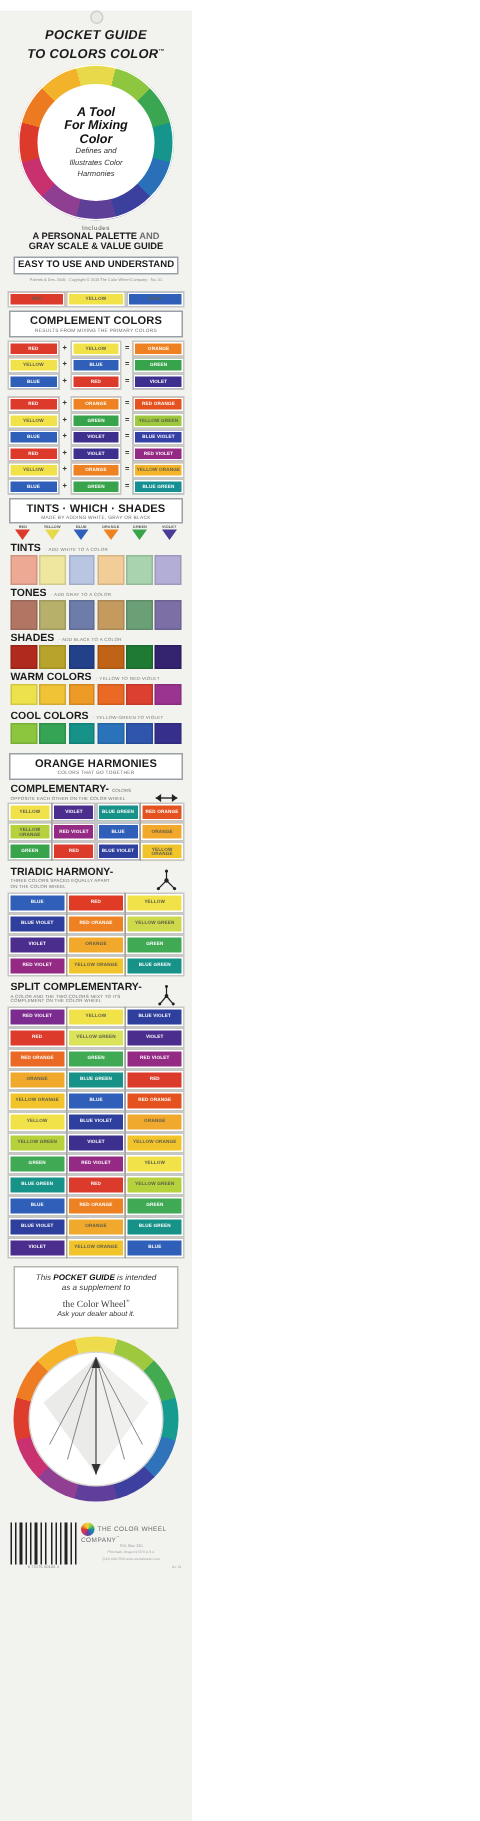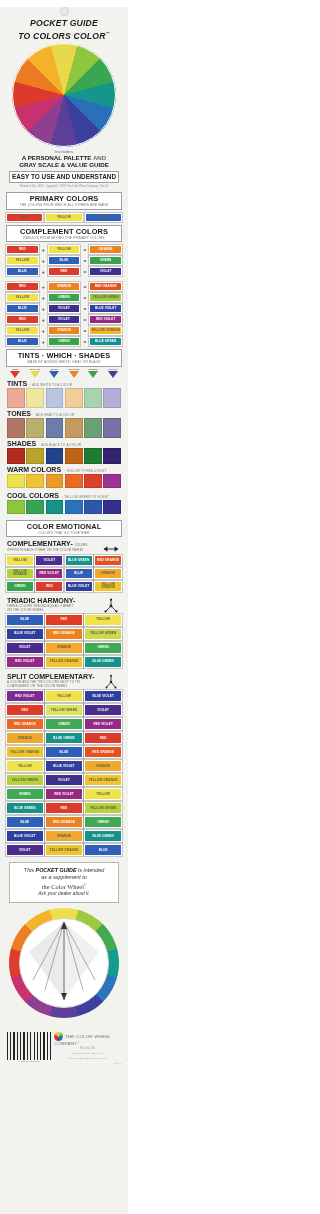--- a/index.html
+++ b/index.html
@@ -173,35 +173,39 @@
   <div class="title">
     <div>POCKET GUIDE</div>
     <div>
       <span>TO COLORS COLOR</span><sup>™</sup>
     </div>
   </div>
 
   <div class="wheel-wrap">
     <div class="wheel"></div>
     <div class="wheel-ring"></div>
+    <div class="wheel-hub">
+      <div class="hub-title">A Tool</div>
+      <div class="hub-title">For Mixing</div>
+      <div class="hub-title">Color</div>
+      <div class="hub-sub">Defines and</div>
+      <div class="hub-sub">Illustrates Color</div>
+      <div class="hub-sub">Harmonies</div>
+    </div>
   </div>
 
   <div class="includes">Includes</div>
   <div class="incl-line">
     <span>A PERSONAL PALETTE</span>
     <span class="grey">AND</span>
   </div>
   <div class="incl-line">GRAY SCALE &amp; VALUE GUIDE</div>
   <div class="easy-bar">EASY TO USE AND UNDERSTAND</div>
   <div class="legal">Patents &amp; Des. 2005  ·  Copyright © 2015  The Color Wheel Company  ·  No. 01</div>
 
-  <div class="sec">
-    <h2>PRIMARY COLORS</h2>
-    <p>THE COLORS FROM WHICH ALL OTHERS ARE MADE</p>
-  </div>
   <div class="band">
     <div class="row" id="primary-row">
         <div class="chip  light" style="background: rgb(220, 59, 44);">RED</div>
         <div class="chip  light" style="background: rgb(242, 226, 74);">YELLOW</div>
         <div class="chip  light" style="background: rgb(47, 95, 184);">BLUE</div>
       </div>
   </div>
 
   <div class="sec">
     <h2>COMPLEMENT COLORS</h2>
@@ -365,21 +369,21 @@
   <div class="wc-row" id="cool-row">
       <div class="wc" style="background: rgb(140, 198, 63);"></div>
       <div class="wc" style="background: rgb(53, 164, 85);"></div>
       <div class="wc" style="background: rgb(22, 146, 137);"></div>
       <div class="wc" style="background: rgb(42, 115, 187);"></div>
       <div class="wc" style="background: rgb(47, 85, 172);"></div>
       <div class="wc" style="background: rgb(54, 48, 140);"></div>
     </div>
 
   <div class="sec" style="margin-top:4px">
-    <h2>COLOR EMOTIONAL</h2>
+    <h2>ORANGE HARMONIES</h2>
     <p>COLORS THAT GO TOGETHER</p>
   </div>
 
   <div class="harm">
     <h3>
       <span>COMPLEMENTARY-</span>
       <span style="font-size:3px;color:#6f6f6f;font-weight:normal">COLORS</span>
     </h3>
     <p>OPPOSITE EACH OTHER ON THE COLOR WHEEL</p>
     <svg class="harm-ico" viewBox="0 0 20 16">

